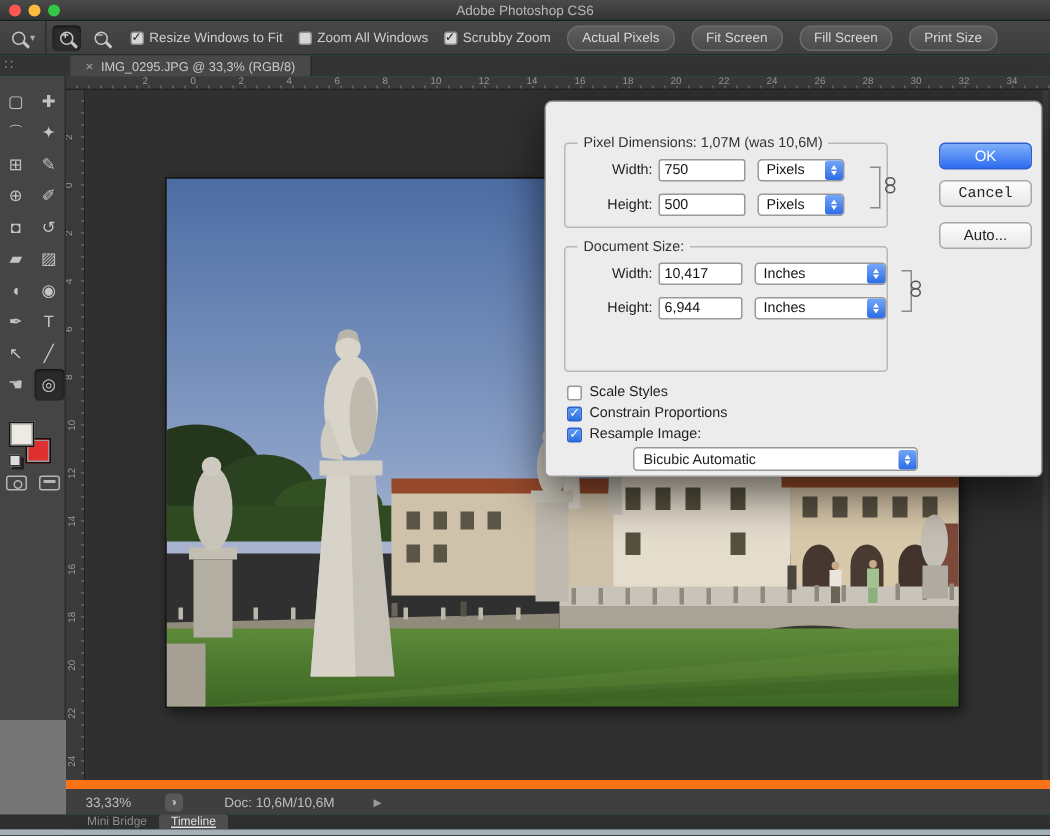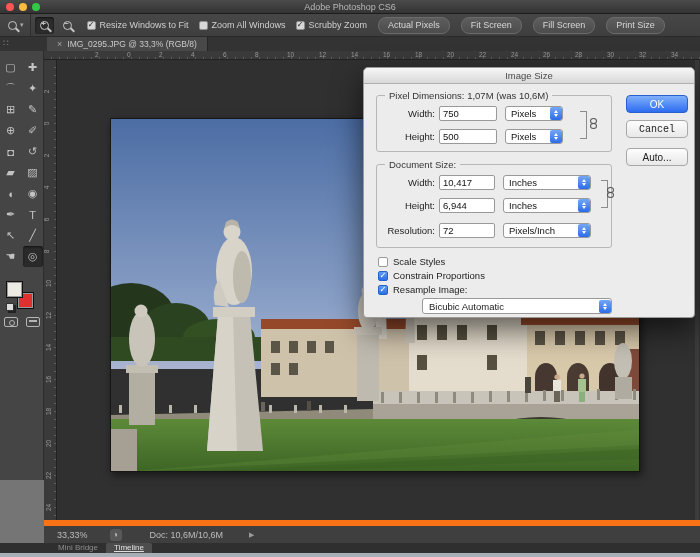--- a/index.html
+++ b/index.html
@@ -78,21 +78,21 @@
   .photo { position:absolute; left:110px; top:118px; width:530px; height:354px; border:1px solid #161616;
     box-shadow:2px 3px 8px rgba(0,0,0,.55); overflow:hidden; }
   .photo svg { display:block; }
   .vscroll { position:absolute; left:695px; top:60px; width:4px; height:460px; background:#3b3b3b; }
 
   
   .dialog { position:absolute; left:363px; top:67px; width:332px; height:251px; background:#ececec;
     border:1px solid #9a9a9a; border-radius:5px 5px 4px 4px; box-shadow:0 12px 30px rgba(0,0,0,.6); font-size:9.5px; color:#222; }
   .dlg-title { height:16px; background:linear-gradient(#f7f7f7,#d8d8d8); border-bottom:1px solid #b0b0b0;
     border-radius:5px 5px 0 0; text-align:center; font-size:9.5px; color:#4a4a4a; line-height:16px; }
-  .fieldset { position:absolute; left:12px; width:236px; border:1px solid #b7b7b7; border-radius:3px; }
+  .fieldset { position:absolute; left:12px; width:216px; border:1px solid #b7b7b7; border-radius:3px; }
   .fs-pixel { top:27px; height:57px; }
   .fs-doc { top:96px; height:84px; }
   .legend { position:absolute; top:-6px; left:8px; background:#ececec; padding:0 4px; font-size:9.5px; color:#333; white-space:nowrap; }
   .frow { position:absolute; left:0; width:100%; height:15px; display:flex; align-items:center; }
   .flabel { width:62px; text-align:right; padding-right:4px; color:#222; }
   .fs-doc .flabel { width:62px; }
   .finput { height:15px; background:#fff; border:1px solid #999; border-radius:2px; padding:0 3px; font-size:9.5px; line-height:13px; color:#111; }
   .fs-pixel .finput { width:58px; }
   .fs-doc .finput { width:56px; }
   .fselect { height:15px; margin-left:8px; background:#fff; border:1px solid #999; border-radius:3px;
@@ -397,21 +397,20 @@
       <circle cx="471" cy="257" r="2.6" fill="#caa88a"></circle>
       <rect x="467" y="260" width="8" height="13" fill="#a3c290"></rect>
       <rect x="468" y="273" width="6" height="10" fill="#8ab07e"></rect>
       <rect x="414" y="258" width="6" height="16" fill="#4a453c"></rect>
       <rect x="196" y="282" width="4" height="10" fill="#545046"></rect>
       <rect x="150" y="283" width="4" height="9" fill="#6b665b"></rect>
     </svg>
   </div>
 
   <div class="dialog">
-    <div class="dlg-title">Image Size</div>
 
     <div class="fieldset fs-pixel">
       <span class="legend">Pixel Dimensions:  1,07M (was 10,6M)</span>
       <div class="frow" style="top:10px;">
         <span class="flabel">Width:</span>
         <span class="finput">750</span>
         <span class="fselect">
           <span>Pixels</span>
           <span class="stepper"></span>
         </span>
@@ -442,28 +441,20 @@
         </span>
       </div>
       <div class="frow" style="top:33px;">
         <span class="flabel">Height:</span>
         <span class="finput">6,944</span>
         <span class="fselect">
           <span>Inches</span>
           <span class="stepper"></span>
         </span>
       </div>
-      <div class="frow" style="top:58px;">
-        <span class="flabel">Resolution:</span>
-        <span class="finput">72</span>
-        <span class="fselect">
-          <span>Pixels/Inch</span>
-          <span class="stepper"></span>
-        </span>
-      </div>
       <div class="bracket" style="left:224px; top:15px; height:28px;"></div>
       <div class="chain" style="left:230px; top:22px;">
           <b></b>
           <b></b>
         </div>
     </div>
 
     <label class="dlg-check" style="top:188px;">
       <span class="cbd"></span>
       <span>Scale Styles</span>

